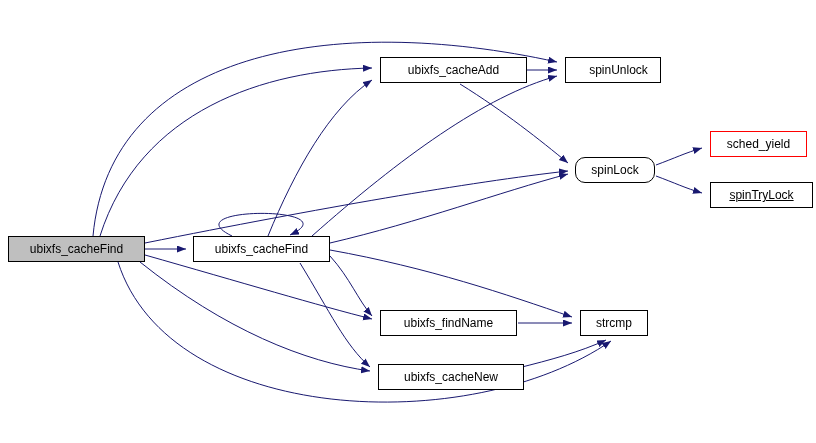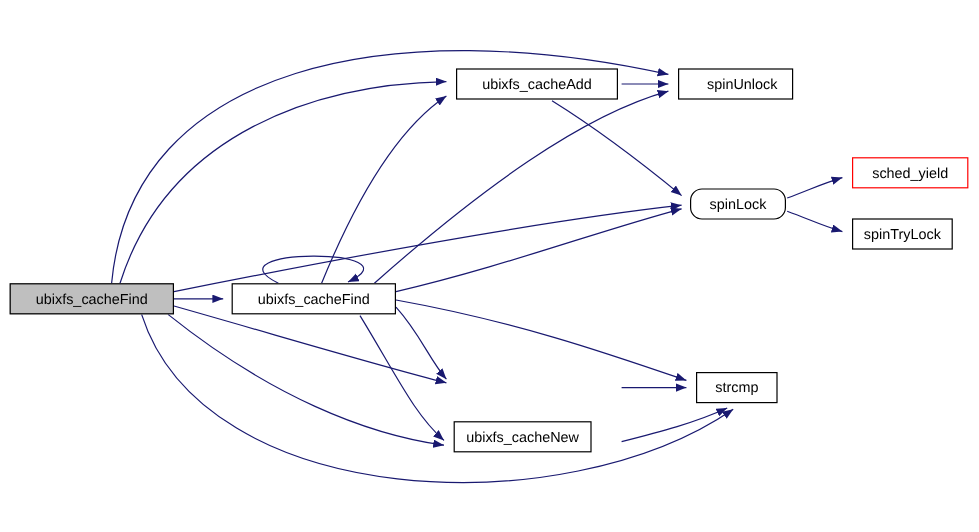--- a/index.html
+++ b/index.html
@@ -77,42 +77,45 @@
   </svg>
 
   <div class="node root" style="left:8px;top:236px;width:137px;">
     <span>ubixfs_cacheFind</span>
   </div>
 
   <div class="node" style="left:193px;top:236px;width:137px;">
     <span>ubixfs_cacheFind</span>
   </div>
 
-  <div class="node" style="left:380px;top:57px;width:135px;">
+  <div class="node" style="left:380px;top:57px;width:147px;">
     <span>ubixfs_cacheAdd</span>
   </div>
 
   <div class="node" style="left:565px;top:57px;width:96px;padding-left:15px;">
     <span>spinUnlock</span>
   </div>
 
   <div class="node" style="left:575px;top:157px;width:80px;border-radius:10px;">
     <span>spinLock</span>
   </div>
 
   <div class="node highlight" style="left:710px;top:131px;width:97px;">
     <span>sched_yield</span>
   </div>
 
-  <div class="node" style="left:710px;top:182px;width:84px;">
+  <div class="node" style="left:710px;top:182px;width:103px;text-decoration:underline;">
     <span>spinTryLock</span>
   </div>
 
+  <div class="node" style="left:380px;top:310px;width:137px;">
+    <span>ubixfs_findName</span>
+  </div>
 
   <div class="node" style="left:580px;top:310px;width:68px;">
     <span>strcmp</span>
   </div>
 
-  <div class="node" style="left:378px;top:351px;width:115px;">
+  <div class="node" style="left:378px;top:364px;width:146px;">
     <span>ubixfs_cacheNew</span>
   </div>
 
 </div>
 
 </body></html>

